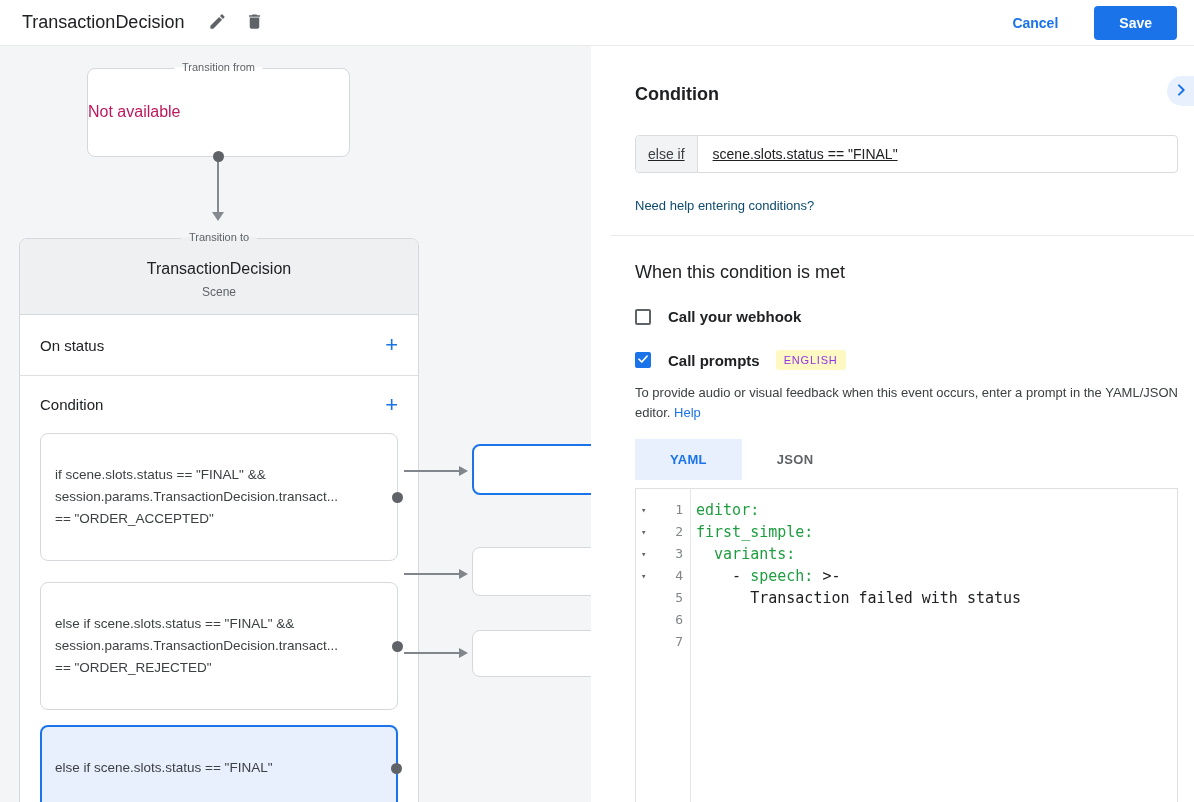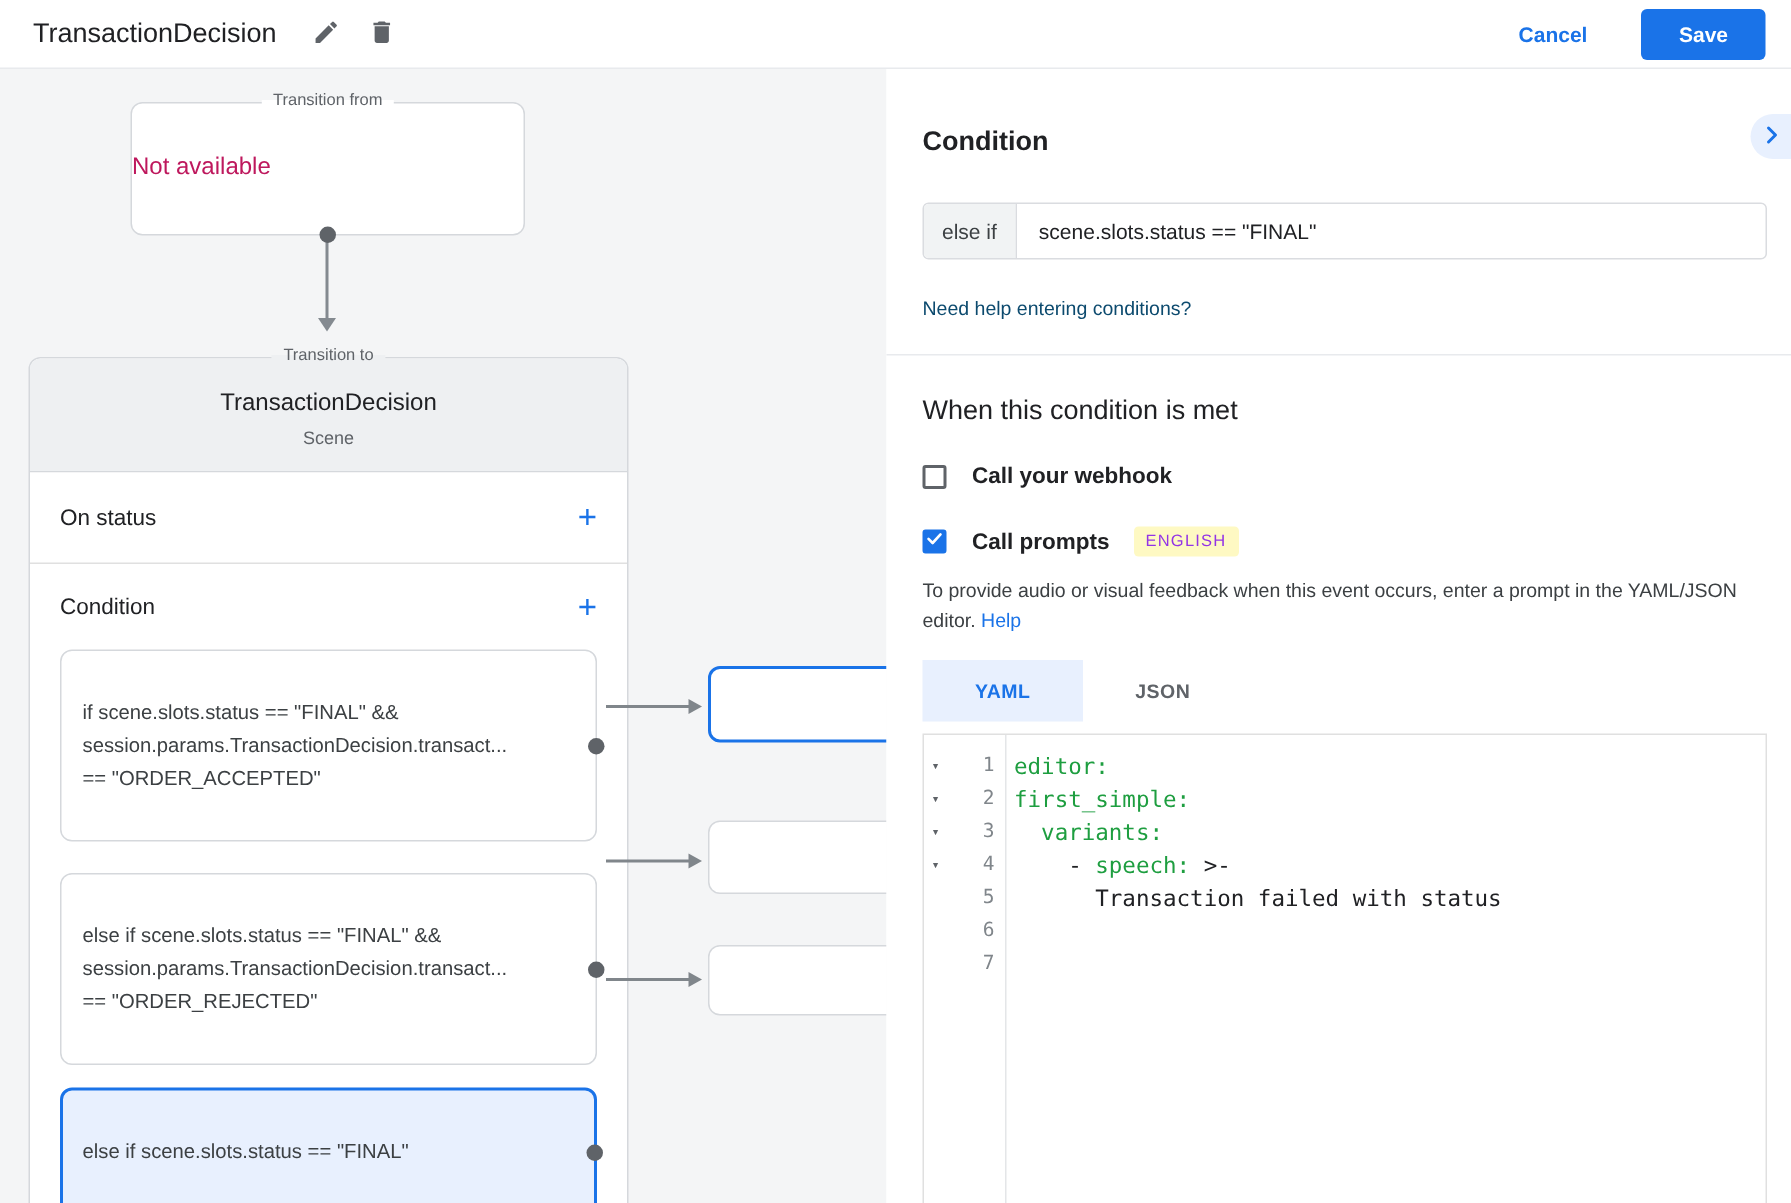--- a/index.html
+++ b/index.html
@@ -11,21 +11,21 @@
     background:#fff; border-bottom:1px solid #e8eaed; position:relative; z-index:6; }
   .app-title { font-size:18px; color:#202124; margin-right:20px; }
   .icon-btn { background:none; border:none; cursor:pointer; padding:4px; margin-right:10px;
     display:flex; align-items:center; color:#5f6368; }
   .spacer { flex:1; }
   .cancel-btn { background:none; border:none; color:#1a73e8; font-size:14px; font-weight:700;
     font-family:"Liberation Sans",sans-serif; cursor:pointer; margin-right:36px; }
   .save-btn { background:#1a73e8; border:none; color:#fff; font-size:14px; font-weight:700;
     font-family:"Liberation Sans",sans-serif; cursor:pointer; border-radius:4px; padding:9px 25px; }
 
-  .main { display:flex; height:756px; }
+  .main { display:flex; height:756px;gap:20px; }
 
   
   .diagram { width:591px; flex:none; position:relative; background:#f4f5f6; overflow:hidden; }
   .box-legend { position:absolute; top:-8px; left:50%; transform:translateX(-50%);
     font-size:11px; color:#5f6368; padding:0 8px; white-space:nowrap; }
   .tfrom { position:absolute; left:87px; top:22px; width:263px; height:89px; background:#fff;
     border:1px solid #d5d8dc; border-radius:8px; }
   .tfrom .box-legend { background:linear-gradient(#f4f5f6 50%, #ffffff 50%); }
   .tfrom-content { text-align:left; margin-top:34px; font-size:16px; color:#be185d; }
 
@@ -74,21 +74,21 @@
   .target.t3 { top:584px; height:47px; }
 
   
   .panel { flex:1; background:#fff; position:relative; z-index:2; padding:30px 16px 0 24px; }
   .panel-title { font-size:18px; color:#202124; margin-top:8px; }
   .collapse-btn { position:absolute; top:30px; right:0; width:27px; height:30px; border:none;
     background:#e8f0fe; border-radius:16px 0 0 16px; color:#1a73e8; cursor:pointer;
     display:flex; align-items:center; justify-content:center; }
 
   .cond-input { display:flex; margin-top:30px; border:1px solid #dadce0; border-radius:4px;
-    height:38px; align-items:stretch; background:#fff; }
+    height:38px; align-items:stretch; background:#fff;text-decoration:underline; }
   .cond-prefix { background:#f1f3f4; border-right:1px solid #dadce0; display:flex; align-items:center;
     padding:0 12px; font-size:14px; color:#3c4043; border-radius:3px 0 0 3px; }
   .cond-value { display:flex; align-items:center; padding:0 15px; font-size:14px; color:#202124; flex:1; }
 
   .help-link { display:inline-block; margin-top:25px; font-size:13px; color:#0c4a6e;
     text-decoration:none; cursor:pointer; }
   .panel-divider { margin:21px -16px 0 -24px; border-top:1px solid #e8eaed; }
   .when-heading { font-size:18px; color:#202124; margin-top:26px; font-weight:400; }
 
   .check-row { display:flex; align-items:center; margin-top:25px; }

